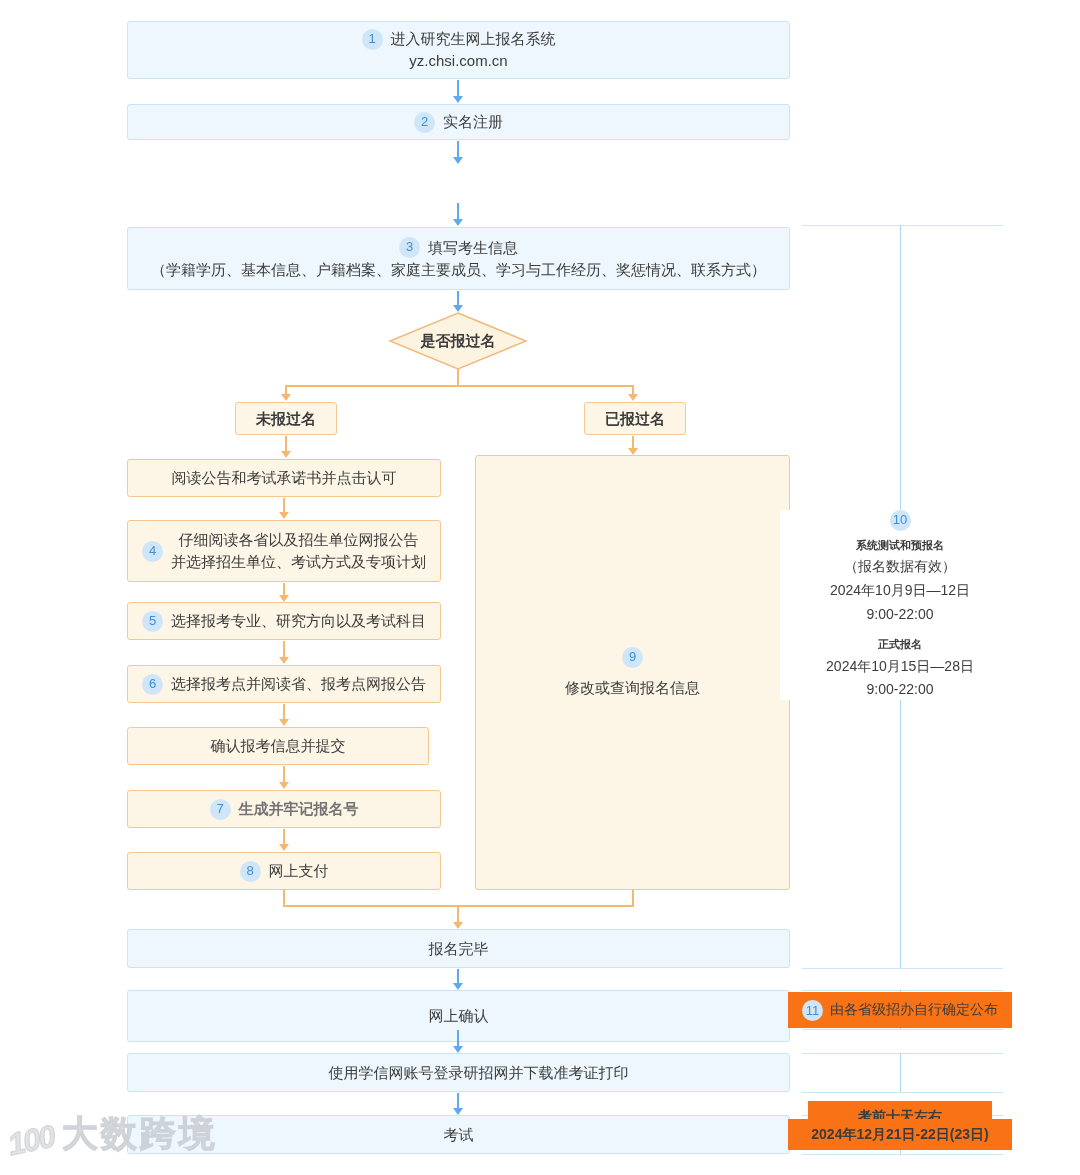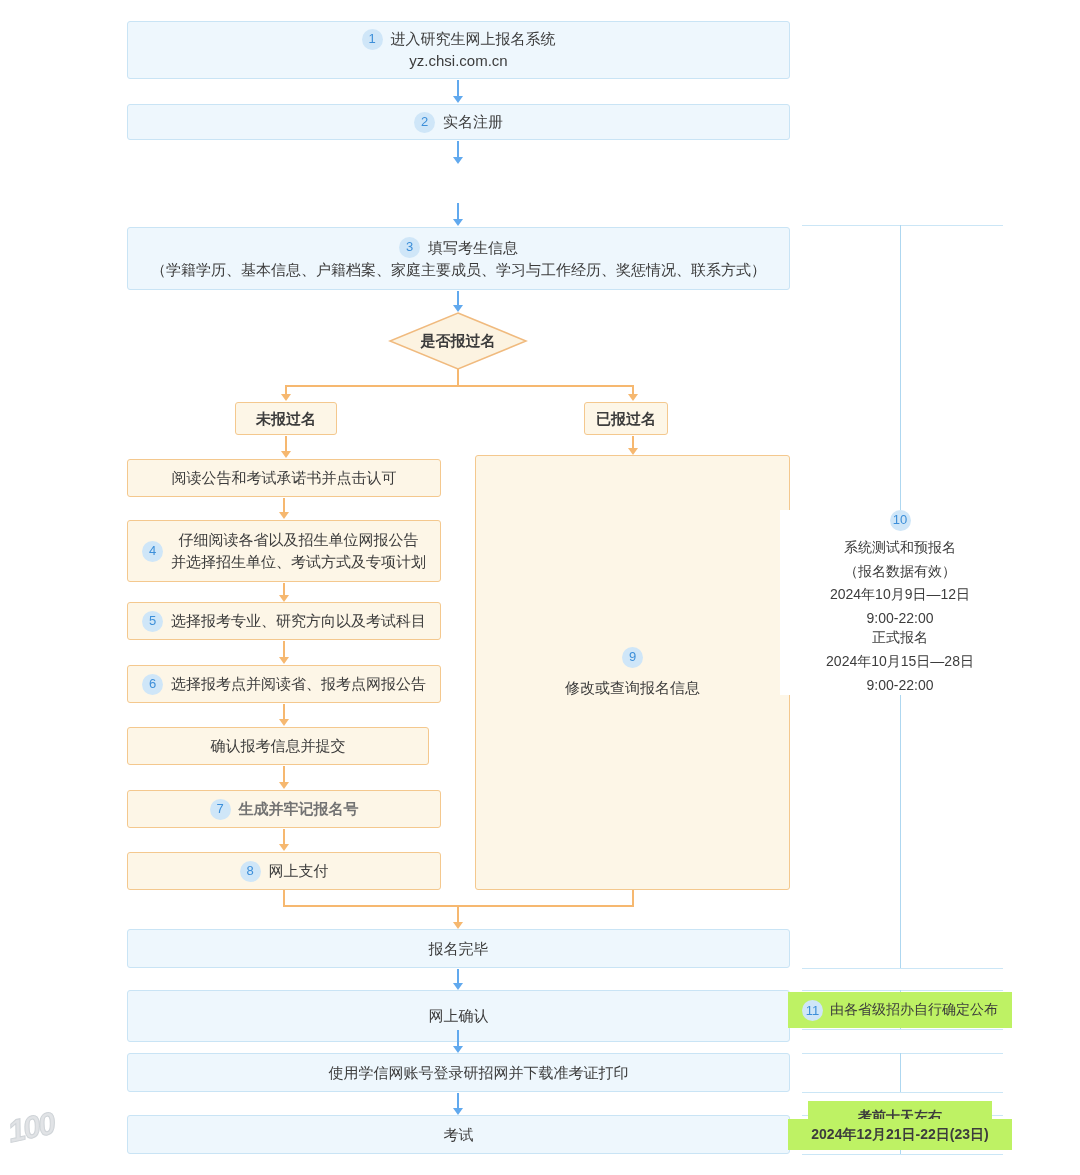--- a/index.html
+++ b/index.html
@@ -23,24 +23,24 @@
                border-left:5px solid transparent;border-right:5px solid transparent;
                border-top:7px solid;}
   .arrow.blu .stem{background:#61a9ee}.arrow.blu .head{border-top-color:#61a9ee}
   .arrow.org .stem{background:#f6b870}.arrow.org .head{border-top-color:#f6b870}
   .diamond{position:absolute;left:388px;top:312px;width:140px;height:58px;}
   .diamond .dtxt{position:absolute;inset:0;display:flex;align-items:center;
                  justify-content:center;font-size:15px;font-weight:700;}
   .sl-h{position:absolute;height:1px;background:#cbe6f6;}
   .sl-v{position:absolute;width:1px;background:#aed7f0;}
   .sideblock{position:absolute;background:#fff;text-align:center;font-size:14px;line-height:1.4;}
-  .sideblock .t1{font-size:14px;font-weight:400;margin-top:7px;}
+  .sideblock .t1{font-size:11px;font-weight:700;margin-top:7px;}
   .sideblock .t2{margin-top:4px;}
-  .sideblock .gap{margin-top:0;}
-  .sidenote{position:absolute;background:#bef264;display:flex;align-items:center;
+  .sideblock .gap{margin-top:13px;}
+  .sidenote{position:absolute;background:#f97316;display:flex;align-items:center;
             justify-content:center;font-size:14px;gap:7px;}
   .wm{position:absolute;left:8px;top:1110px;z-index:6;display:flex;align-items:flex-end;gap:8px;
       color:#dcdfe2;-webkit-text-stroke:1px #c7ccd1;font-weight:700;opacity:.85;user-select:none;}
   .wm .logo{font-size:31px;font-style:italic;transform:rotate(-12deg);letter-spacing:-2px;}
   .wm .txt{font-size:36px;letter-spacing:3px;}
 </style>
 </head>
 <body>
 
 <div class="stage">
@@ -103,21 +103,21 @@
       <span class="head"></span>
     </div>
   <div class="arrow org" style="left:633px;top:385px;height:16px;">
       <span class="stem"></span>
       <span class="head"></span>
     </div>
 
   <div class="box orangebox b" style="left:235px;top:402px;width:102px;height:33px;">
     <span>未报过名</span>
   </div>
-  <div class="box orangebox b" style="left:584px;top:402px;width:84px;height:33px;">
+  <div class="box orangebox b" style="left:584px;top:402px;width:102px;height:33px;">
     <span>已报过名</span>
   </div>
 
   <div class="arrow org" style="left:286px;top:436px;height:22px;">
       <span class="stem"></span>
       <span class="head"></span>
     </div>
   <div class="arrow org" style="left:633px;top:436px;height:19px;">
       <span class="stem"></span>
       <span class="head"></span>
@@ -268,15 +268,16 @@
   <div class="sidenote" style="left:808px;top:1057px;width:184px;height:31px;font-weight:600;margin-top:44px;">
     <span>考前十天左右</span>
   </div>
 
   <div class="sidenote" style="left:788px;top:1119px;width:224px;height:31px;font-weight:700;">
     <span>2024年12月21日-22日(23日)</span>
   </div>
 
   <div class="wm">
     <span class="logo">100</span>
+    <span class="txt">大数跨境</span>
   </div>
 
 </div>
 
 </body></html>

